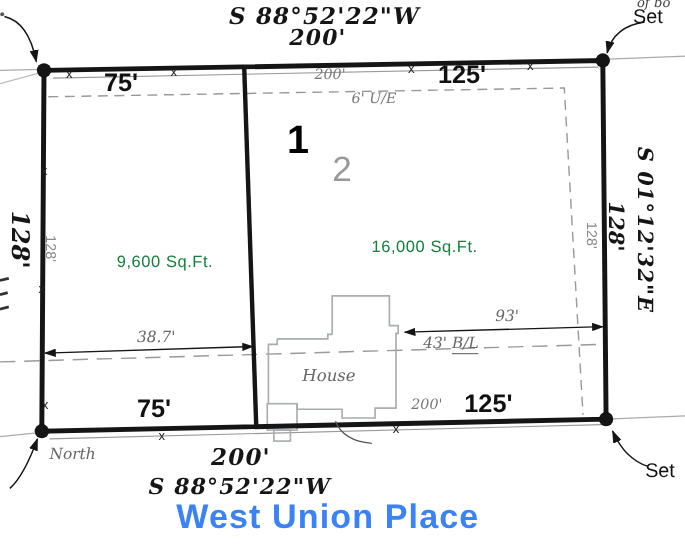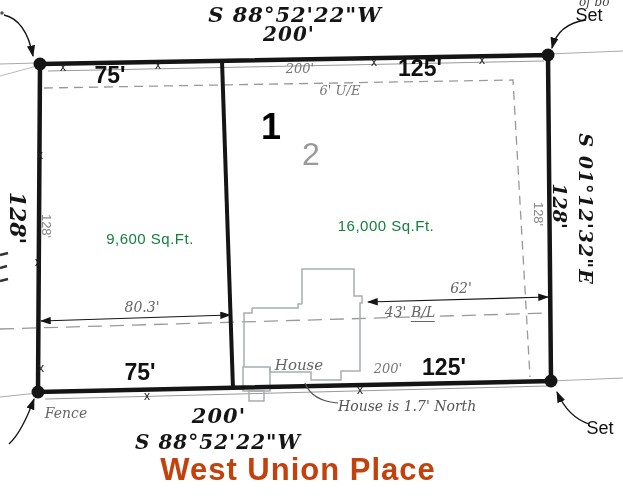--- a/index.html
+++ b/index.html
@@ -17,21 +17,21 @@
   .sans-bold{font:bold 23px "Liberation Sans",sans-serif;color:#111;}
   .tract-name{font:bold 23px "Liberation Sans",sans-serif;color:#111;letter-spacing:1px;}
   .area{font:15px "Liberation Sans",sans-serif;color:#15803d;letter-spacing:.5px;}
   .gray-it{font:italic 14px "DejaVu Serif",serif;color:#666;}
   .gray-it-sm{font:italic 13px "DejaVu Serif",serif;color:#777;}
   .gray-128{font:13px "Liberation Sans",sans-serif;color:#888;}
   .lot1{font:bold 36px "Liberation Sans",sans-serif;color:#000;}
   .lot2{font:300 32px "Liberation Sans",sans-serif;color:#999;}
   .set{font:18px "Liberation Sans",sans-serif;color:#111;}
   .xmark{font:12px "Liberation Sans",sans-serif;color:#222;}
-  .street{font:bold 31px "Liberation Sans",sans-serif;color:#c2410c;letter-spacing:1px;}
+  .street{font:bold 31px "Liberation Sans",sans-serif;color:#3b82f6;letter-spacing:1px;}
   .copyright{font:13px "Liberation Sans",sans-serif;color:#9a9a9a;}
   .clip-txt{font:italic 12px "DejaVu Serif",serif;color:#444;}
   .note{font:italic 14px "DejaVu Serif",serif;color:#555;}
   .bl-u{border-bottom:1.5px solid #666;padding-bottom:1px;margin-top:24px;}
 </style>
 </head>
 <body>
 
 <div id="stage">
 
@@ -102,30 +102,29 @@
   <div class="lbl area" style="left:150px;top:238px;">9,600 Sq.Ft.</div>
   <div class="lbl area" style="left:386px;top:225px;">16,000 Sq.Ft.</div>
 
   <div class="lbl rot dim-big-rot" style="left:18px;top:218px;font-size:22px;">128'</div>
   <div class="lbl rot gray-128" style="left:46px;top:226px;">128'</div>
 
   <div class="lbl rot bearing-sm" style="left:586px;top:209px;">S 01°12'32"E</div>
   <div class="lbl rot dim-big-rot" style="left:560px;top:206px;font-size:19px;">128'</div>
   <div class="lbl rot gray-128" style="left:538px;top:214px;">128'</div>
 
-  <div class="lbl gray-it" style="left:142px;top:307px;">80.3'</div>
-  <div class="lbl gray-it" style="left:461px;top:288px;">62'</div>
+  <div class="lbl gray-it" style="left:142px;top:307px;">38.7'</div>
+  <div class="lbl gray-it" style="left:461px;top:288px;">93'</div>
   <div class="lbl gray-it" style="left:410px;top:312px;"><span>43'</span>&nbsp;<span class="bl-u">B/L</span></div>
-  <div class="lbl gray-it" style="left:299px;top:341px;font-size:15px;margin-top:24px;">House</div>
+  <div class="lbl gray-it" style="left:299px;top:341px;font-size:15px;">House</div>
 
   <div class="lbl sans-bold" style="left:140px;top:372px;">75'</div>
   <div class="lbl gray-it-sm" style="left:388px;top:368px;">200'</div>
   <div class="lbl sans-bold" style="left:444px;top:367px;">125'</div>
-  <div class="lbl gray-it" style="left:66px;top:413px;">Fence</div>
-  <div class="lbl-left note" style="left:338px;top:398px;">House is 1.7' North</div>
+  <div class="lbl gray-it" style="left:66px;top:413px;">North</div>
   <div class="lbl set" style="left:600px;top:428px;">Set</div>
   <div class="lbl dim-big" style="left:219px;top:415px;font-size:21px;">200'</div>
   <div class="lbl bearing" style="left:218px;top:442px;font-size:20px;">S 88°52'22"W</div>
 
   <div class="lbl street" style="left:298px;top:470px;">West Union Place</div>
 
   <div class="lbl xmark" style="left:63px;top:67px;">x</div>
   <div class="lbl xmark" style="left:158px;top:65px;">x</div>
   <div class="lbl xmark" style="left:374px;top:62px;">x</div>
   <div class="lbl xmark" style="left:482px;top:60px;">x</div>

